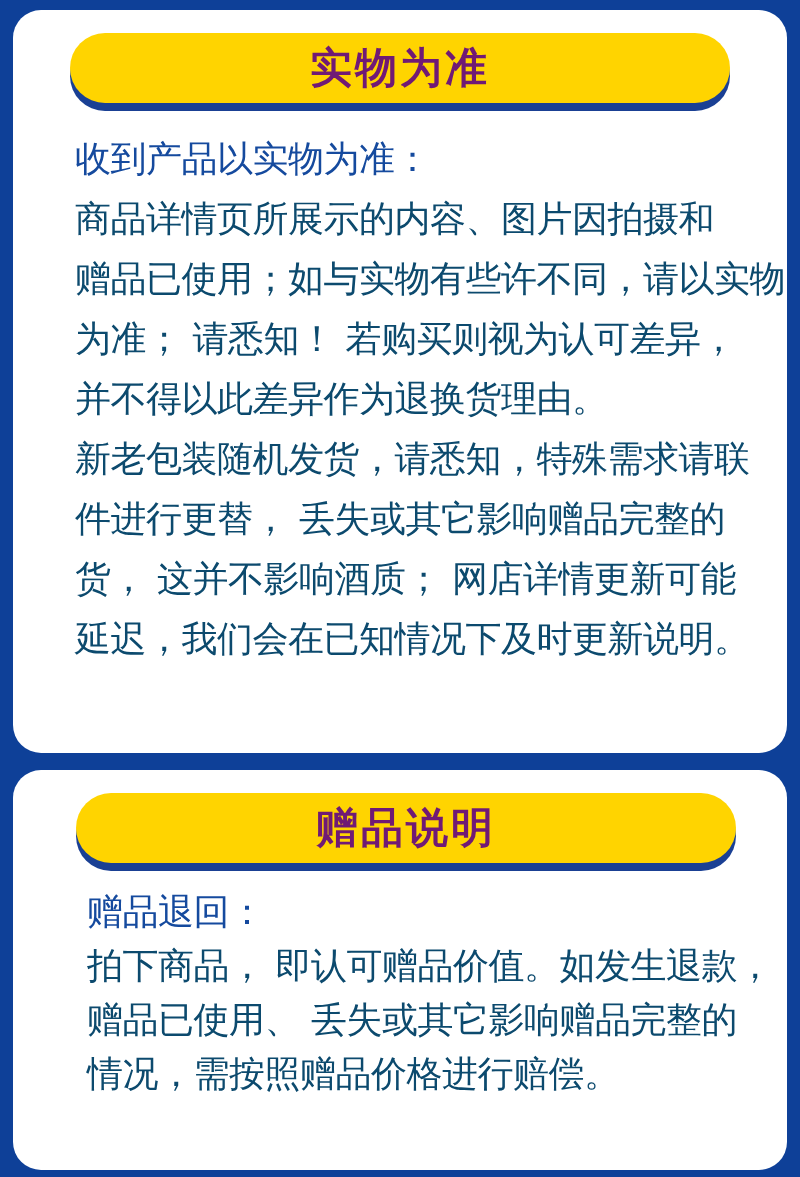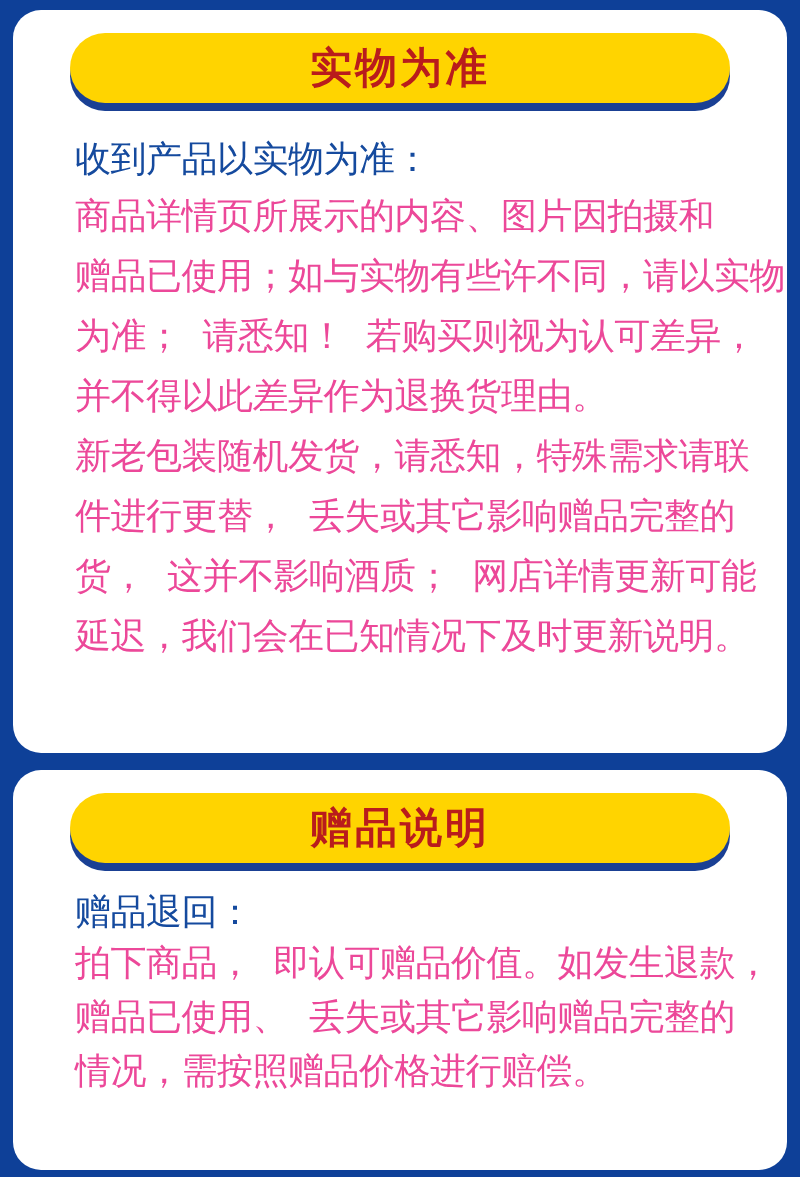--- a/index.html
+++ b/index.html
@@ -13,56 +13,55 @@
   }
   .card {
     position: absolute;
     left: 13px;
     width: 774px;
     background: #FFFFFF;
     border-radius: 28px;
     box-sizing: border-box;
   }
   #card-1 { top: 10px;  height: 743px; }
-  #card-2 { top: 770px; height: 400px; }
+  #card-2 { top: 770px; height: 400px; padding-left: 12px; }
   .pill {
     width: 660px;
     height: 70px;
     margin: 23px auto 0 auto;
     background: #FFD400;
     border-radius: 36px;
     box-shadow: 0 8px 0 #1A4094;
     display: flex;
     align-items: center;
     justify-content: center;
   }
   .pill-title {
     font-size: 42px;
     font-weight: bold;
-    color: #b91c1c;
+    color: #701a75;
     letter-spacing: 3px;
   }
   .content {
     padding: 0 58px 0 62px;
   }
   #card-1 .content { margin-top: 26px; }
   #card-2 .content { margin-top: 22px; }
   .content div {
     white-space: nowrap;
     letter-spacing: -0.5px;
   }
   #card-1 .content div { font-size: 36px; line-height: 60px; }
   #card-2 .content div { font-size: 36px; line-height: 54px; }
   .heading {
     color: #154A9E;
     font-weight: normal;
   }
   .line {
-    color: #ec4899;
-    font-family: Liberation Mono, monospace;
+    color: #0c4a6e;
   }
 </style>
 </head>
 <body>
 
 <div class="card" id="card-1">
   <div class="pill">
     <span class="pill-title">实物为准</span>
   </div>
   <div class="content">

